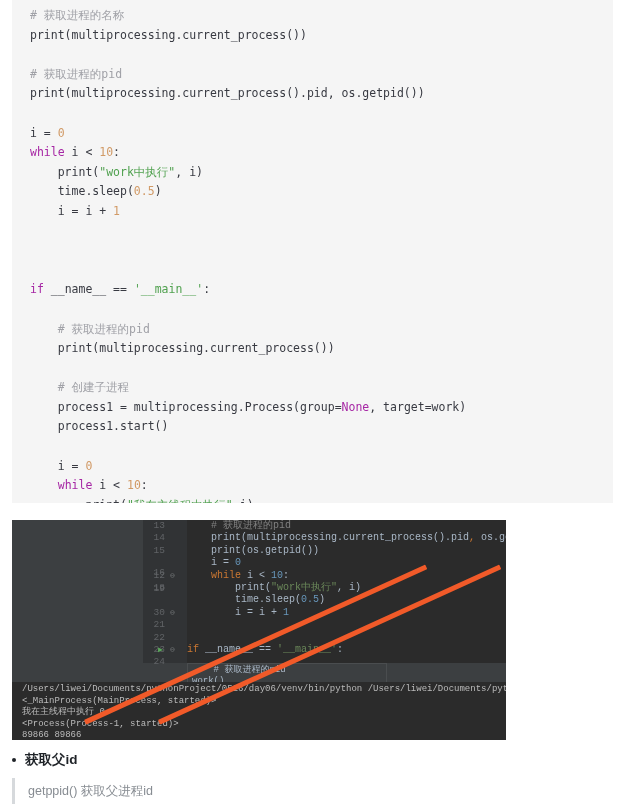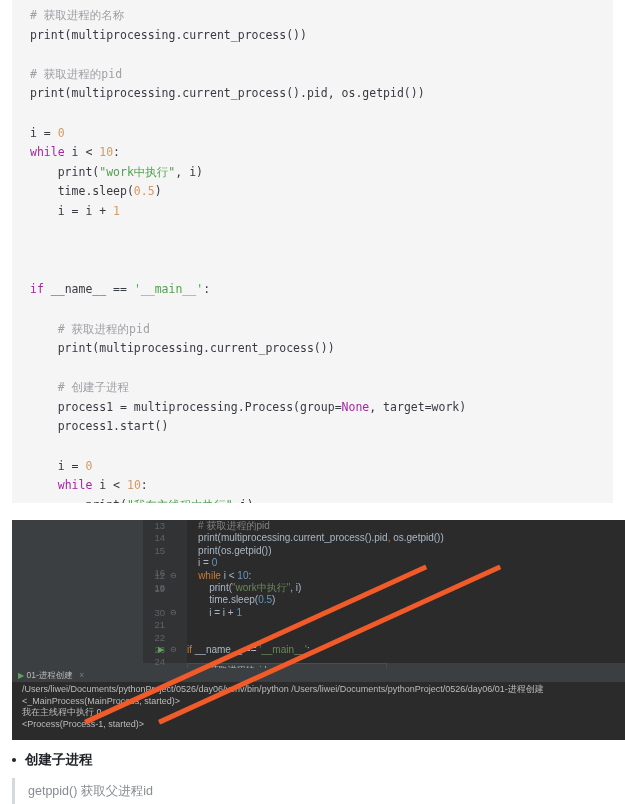--- a/index.html
+++ b/index.html
@@ -47,25 +47,25 @@
   .kw { color: #a626a4; }      
   .st { color: #50a14f; }      
   .nu { color: #d19a66; }      
   .fn { color: #383a42; }
 
   
   .ide-shot {
     position: absolute;
     left: 12px;
     top: 520px;
-    width: 613px;
+    width: 494px;
     height: 220px;
     background: #3c3f41;
     overflow: hidden;
-    font-family: Liberation Sans, sans-serif;
+    font-family: Liberation Mono, monospace;
   }
   .ide-editor {
     position: absolute;
     left: 0; top: 0;
     width: 613px;
     height: 143px;
     background: #2b2b2b;
   }
   .ide-left-pane {
     position: absolute;
@@ -255,33 +255,28 @@
         <span class="gut-num" style="top: 136.4px; margin-left: 37px;">24</span>
       </div>
     <div class="ide-code" id="idecode"><span class="l"><span class="ide-cm">    # 获取进程的pid</span></span><span class="l"><span class="ide-id">    print(multiprocessing.current_process().pid</span><span class="ide-kw">,</span><span class="ide-id"> os.getpid())</span></span><span class="l"><span class="ide-id">    print(os.getpid())</span></span><span class="l"><span class="ide-id">    i = </span><span class="ide-num">0</span></span><span class="l"><span class="ide-id">    </span><span class="ide-kw">while</span><span class="ide-id"> i &lt; </span><span class="ide-num">10</span><span class="ide-id">:</span></span><span class="l"><span class="ide-id">        print(</span><span class="ide-str">"work中执行"</span><span class="ide-id">, i)</span></span><span class="l"><span class="ide-id">        time.sleep(</span><span class="ide-num">0.5</span><span class="ide-id">)</span></span><span class="l"><span class="ide-id">        i = i + </span><span class="ide-num">1</span></span><span class="l">&nbsp;</span><span class="l">&nbsp;</span><span class="l"><span class="ide-kw">if</span><span class="ide-id"> __name__ == </span><span class="ide-str">'__main__'</span><span class="ide-id">:</span></span><span class="l">&nbsp;</span></div>
   </div>
 
   <div class="ide-popup" id="idepopup">
       <span class="row">    # 获取进程的pid</span>
       <span class="row">work()</span>
     </div>
 
-  <div class="ide-console-tab">
-    <span class="tab-run-icon">▶</span>
-    <span>01-进程创建</span>
-    <span class="tab-close">×</span>
-  </div>
 
   <div class="con-scroll"></div>
-  <div class="ide-console" id="ideconsole"><span class="o">/Users/liwei/Documents/pythonProject/0526/day06/venv/bin/python /Users/liwei/Documents/pythonProject/0526/day06/01-进程创建</span><span class="o">&lt;_MainProcess(MainProcess, started)&gt;</span><span class="o">我在主线程中执行 0</span><span class="o">&lt;Process(Process-1, started)&gt;</span></div>
+  <div class="ide-console" id="ideconsole"><span class="o">/Users/liwei/Documents/pythonProject/0526/day06/venv/bin/python /Users/liwei/Documents/pythonProject/0526/day06/01-进程创建</span><span class="o">&lt;_MainProcess(MainProcess, started)&gt;</span><span class="o">我在主线程中执行 0</span><span class="o">&lt;Process(Process-1, started)&gt;</span><span class="o">89866 89866</span></div>
 
   <div class="mark" style="left:72px; top:200px; width:375px; height:5px; transform: rotate(-24.5deg);"></div>
   <div class="mark" style="left:146px; top:200px; width:375px; height:5px; transform: rotate(-24.5deg);"></div>
 </div>
 
 <div class="bullet-row">
   <span class="bullet-dot"></span>
-  <span>创建子进程</span>
+  <span>获取父id</span>
 </div>
 
 <div class="quote">
   <span>getppid() 获取父进程id</span>
 </div>
 
 </body></html>

